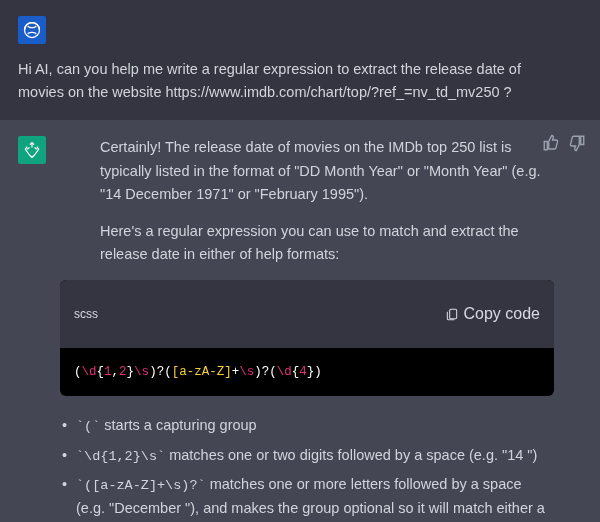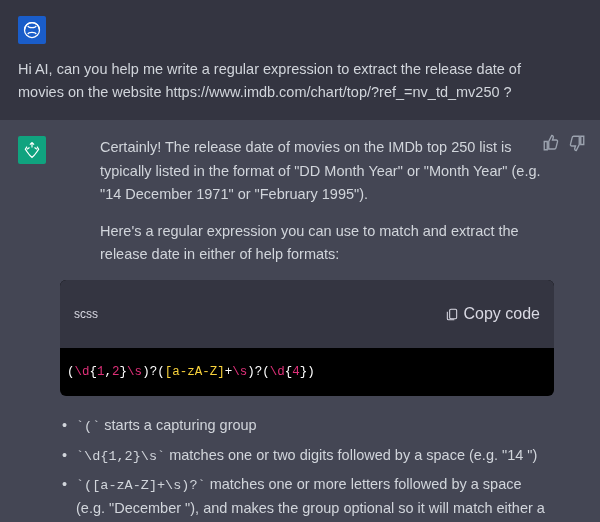--- a/index.html
+++ b/index.html
@@ -63,21 +63,21 @@
   .copy-btn {
     display: flex;
     align-items: center;
     gap: 5px;
     cursor: pointer;
     color: #d9d9e3;
     font-size: 16px;
   }
   .copy-btn svg { width: 14px; height: 14px; }
   .code-body {
-    padding: 14px 7px;
+    padding: 14px 14px;
     font-family: "Consolas", "Courier New", monospace;
     font-size: 12.5px;
     white-space: pre;
     color: #fff;
   }
   .code-body .p   { color: #fff; }
   .code-body .br  { color: #df3079; }
   .code-body .n   { color: #df3079; }
   .code-body .cls { color: #f7d13b; }
   ul { list-style: none; margin-left: 2px; }

